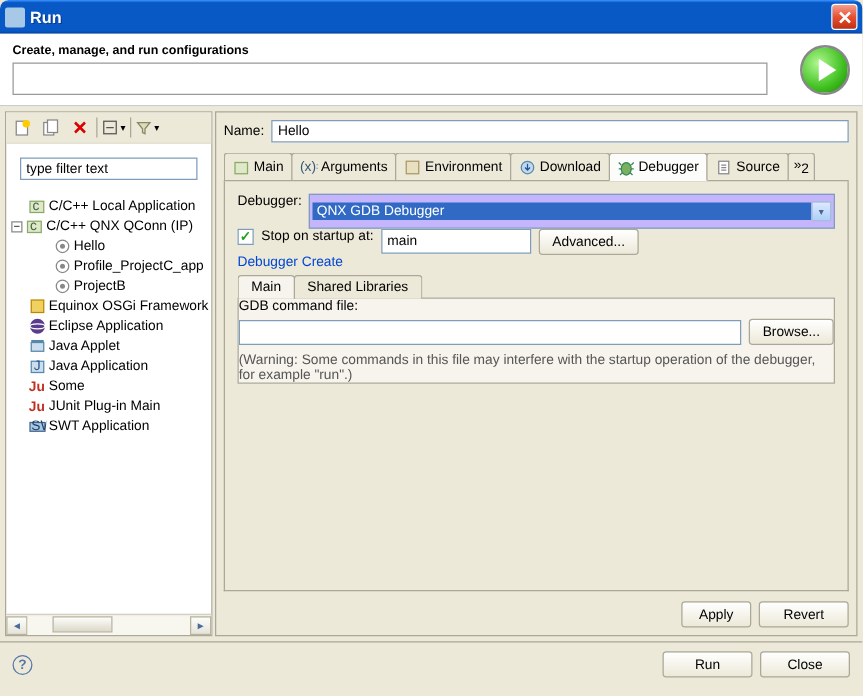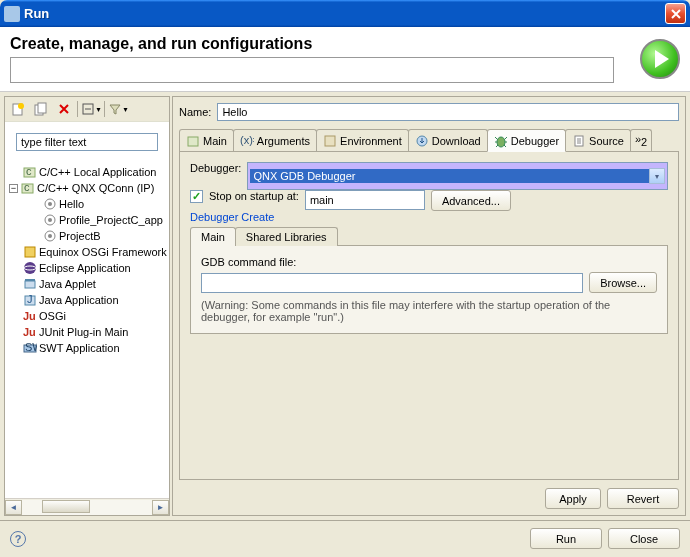--- a/index.html
+++ b/index.html
@@ -5,21 +5,21 @@
 * { box-sizing: border-box; font-family: Tahoma, Arial, sans-serif; font-size: 11px; }
 body { margin: 0; background: #ece9d8; width: 690px; height: 557px; overflow: hidden; }
 
 .titlebar { height: 27px; background: linear-gradient(to bottom, #3a95ff 0%, #0858c5 8%, #0858c5 92%, #0040a0 100%); display: flex; align-items: center; padding: 0 4px; color: white; border-radius: 7px 7px 0 0; }
 .titlebar .app-icon { width: 16px; height: 16px; background: #a8c8e8; border-radius: 2px; margin-right: 4px; }
 .titlebar .title { font-weight: bold; font-size: 13px; flex: 1; text-shadow: 1px 1px 0 rgba(0,0,0,0.3); }
 .titlebar .close-btn { width: 21px; height: 21px; background: linear-gradient(to bottom, #f5a090 0%, #e85030 50%, #c03010 100%); border: 1px solid #fff; border-radius: 3px; color: white; display: flex; align-items: center; justify-content: center; font-weight: bold; cursor: pointer; }
 
 .header { padding: 8px 10px; background: #fff; border-bottom: 1px solid #ccc; display: flex; align-items: center; }
 .header-left { flex: 1; }
-.header-title { font-weight: bold; font-size: 16px; margin-bottom: 4px; }
+.header-title { font-weight: bold; font-size: 10px; margin-bottom: 4px; }
 .header-banner { border: 1px solid #999; height: 26px; width: 604px; background: #fff; }
 .run-icon { width: 40px; height: 40px; border-radius: 50%; background: radial-gradient(circle at 35% 35%, #b0f890 0%, #40c020 60%, #208010 100%); border: 2px solid #888; display: flex; align-items: center; justify-content: center; margin-left: 8px; }
 .run-icon::before { content: ''; border-left: 14px solid #fff; border-top: 9px solid transparent; border-bottom: 9px solid transparent; margin-left: 4px; }
 
 .body { display: flex; height: 428px; padding: 4px; gap: 2px; }
 
 .sidebar { width: 166px; display: flex; flex-direction: column; border: 1px solid #aca899; background: #fff; }
 .toolbar { display: flex; padding: 2px; border-bottom: 1px solid #e0e0d0; background: #ece9d8; gap: 1px; }
 .tb-btn { width: 22px; height: 20px; display: flex; align-items: center; justify-content: center; cursor: pointer; border: 1px solid transparent; }
 .tb-sep { width: 1px; background: #aca899; margin: 2px 1px; }
@@ -61,21 +61,21 @@
 .select-arrow { width: 16px; height: 16px; background: linear-gradient(to bottom, #dbeaff, #aecff7); border: 1px solid #a7bdd8; display: flex; align-items: center; justify-content: center; font-size: 8px; color: #4d6185; }
 
 .chk { width: 13px; height: 13px; border: 1px solid #7f9db9; background: #fff; display: flex; align-items: center; justify-content: center; color: #21a121; font-size: 11px; font-weight: bold; }
 .text-input { border: 1px solid #7f9db9; background: #fff; padding: 2px 4px; height: 20px; }
 .btn { background: linear-gradient(to bottom, #fff, #ece9d8); border: 1px solid #aca899; border-radius: 3px; padding: 2px 10px; height: 21px; cursor: pointer; }
 
 .group-label { color: #0046d5; margin-bottom: 4px; }
 .subtabs { display: flex; }
 .subtab { padding: 3px 10px; border: 1px solid #aca899; border-bottom: none; background: #ece9d8; border-radius: 3px 3px 0 0; margin-right: -1px; cursor: pointer; }
 .subtab.active { background: #f6f4ec; position: relative; z-index: 2; }
-.subpanel { border: 1px solid #aca899; background: #f6f4ec; padding: 10px; margin-top: -1px; }
+.subpanel { border: 1px solid #aca899; background: #f6f4ec; padding: 0; margin-top: -1px; }
 
 .warn { color: #555; margin-top: 6px; }
 
 .main-buttons { display: flex; justify-content: flex-end; gap: 6px; margin-top: 8px; }
 
 .footer { height: 36px; border-top: 1px solid #aca899; display: flex; align-items: center; padding: 0 10px; }
 .help-icon { width: 16px; height: 16px; border: 1.5px solid #5577aa; border-radius: 50%; display: flex; align-items: center; justify-content: center; color: #5577aa; font-weight: bold; font-size: 11px; cursor: pointer; }
 .footer-spacer { flex: 1; }
 .footer .btn { width: 72px; margin-left: 6px; }
 
@@ -204,21 +204,21 @@
           <svg class="tree-icon">
             <rect x="2" y="3" width="10" height="9" fill="#cde" stroke="#58a"></rect>
             <text x="4" y="10" font-size="8" fill="#258">J</text>
           </svg>
           <span>Java Application</span>
         </div>
       <div class="tree-item ind2">
           <svg class="tree-icon">
             <text x="0" y="11" font-size="11" fill="#c03020" font-weight="bold">Ju</text>
           </svg>
-          <span>OSGi</span>
+          <span>Some</span>
         </div>
       <div class="tree-item ind2">
           <svg class="tree-icon">
             <text x="0" y="11" font-size="11" fill="#c03020" font-weight="bold">Ju</text>
           </svg>
           <span>JUnit Plug-in Main</span>
         </div>
       <div class="tree-item ind2">
           <svg class="tree-icon">
             <rect x="1" y="4" width="12" height="7" fill="#a8c8e8" stroke="#468"></rect>

